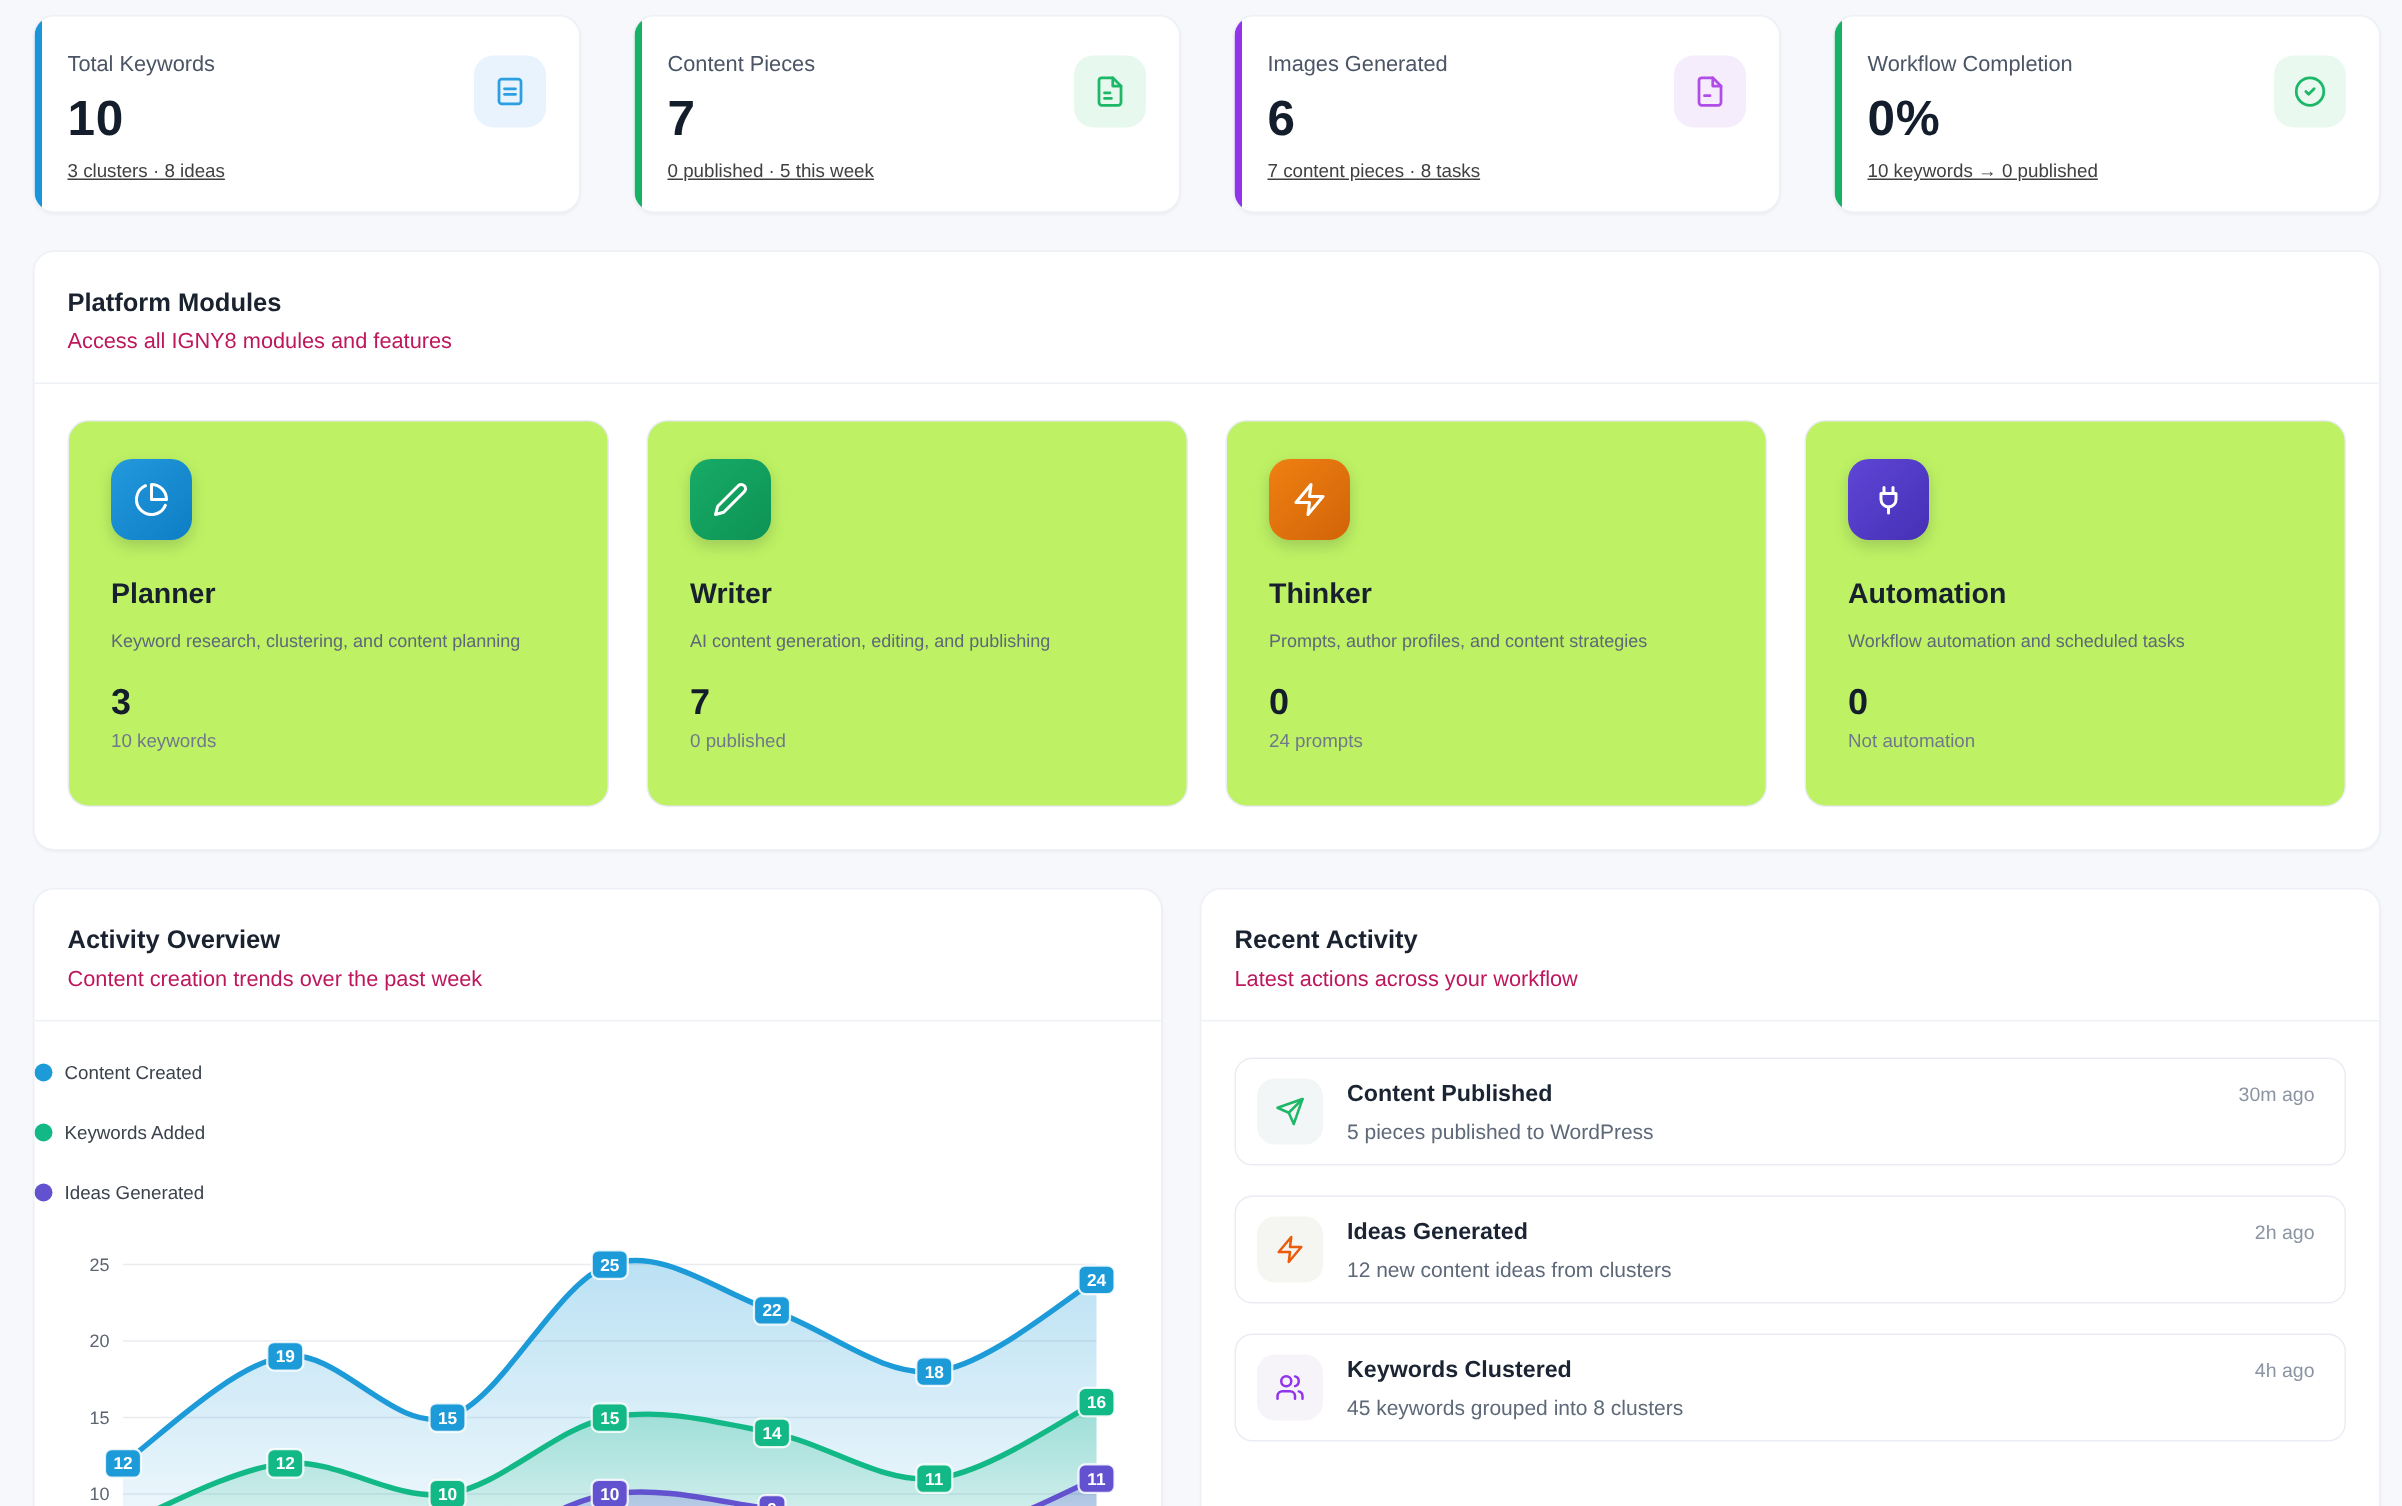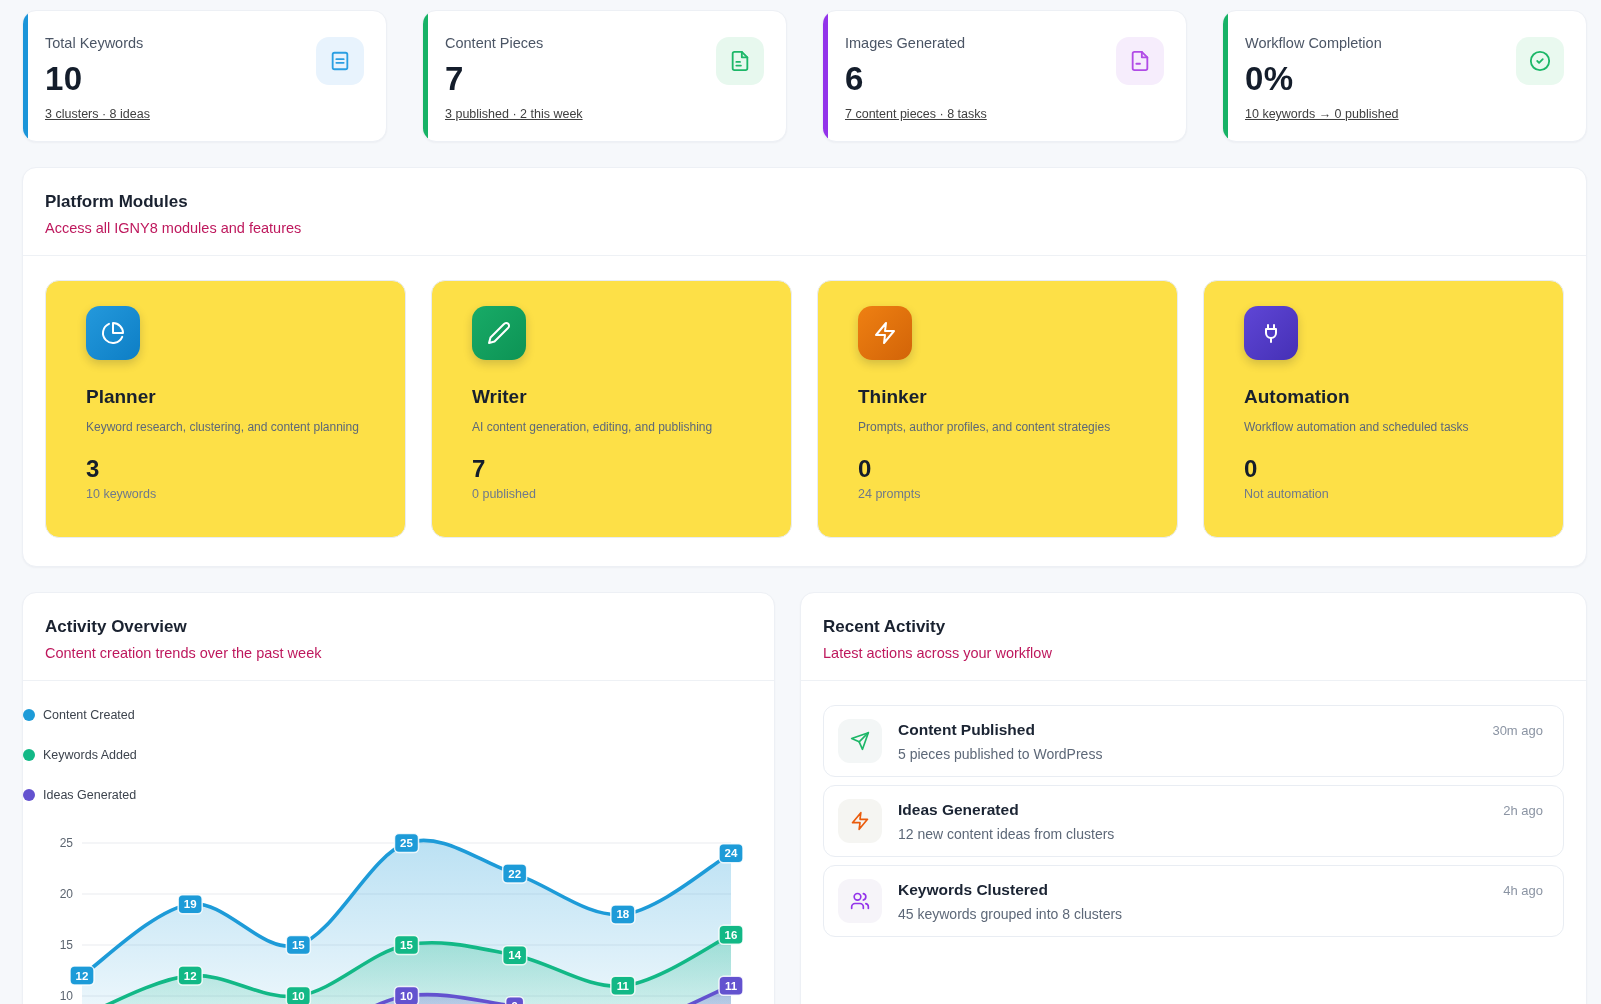--- a/index.html
+++ b/index.html
@@ -29,21 +29,21 @@
   .stat-icon svg { width:22px; height:22px; }
 
   
   .panel { background:#fff; border:1px solid #edf0f5; border-radius:14px; box-shadow:0 1px 2px rgba(16,24,40,.04); }
   .panel-head { padding:24px 24px 19px 22px; border-bottom:1px solid #eef1f5; }
   .panel-title { font-size:17px; font-weight:700; color:#1a2230; }
   .panel-sub { font-size:14.5px; color:#be185d; margin-top:8px; }
 
   
   .modules-grid { display:grid; grid-template-columns:repeat(4,1fr); gap:25px; padding:24px 22px 28px 22px; }
-  .module-card { border:1px solid #e8ecf2; border-radius:14px; padding:25px 40px; height:258px; background:#fde047; cursor:pointer; }
+  .module-card { border:1px solid #e8ecf2; border-radius:14px; padding:25px 28px; height:258px; background:#bef264; cursor:pointer; }
   .module-icon {
     width:54px; height:54px; border-radius:14px; display:flex; align-items:center; justify-content:center;
     box-shadow:0 4px 10px rgba(16,24,40,.18);
   }
   .module-icon svg { width:24px; height:24px; color:#fff; }
   .module-name { font-size:19px; font-weight:700; margin-top:26px; color:#18202e; }
   .module-desc { font-size:12px; color:#5d6878; margin-top:11px; line-height:1.45; }
   .module-stat { font-size:24px; font-weight:800; color:#141d2b; margin-top:19px; }
   .module-stat-label { font-size:12.5px; color:#70798a; margin-top:4px; }
 
@@ -53,21 +53,21 @@
 
   
   .legend { display:flex; justify-content:center; gap:26px; margin-top:27px;flex-direction:column; }
   .legend-item { display:flex; align-items:center; gap:8px; cursor:pointer; }
   .legend-dot { width:12px; height:12px; border-radius:50%; }
   .legend-label { font-size:12.5px; color:#3c434d; }
   .chart-wrap { margin-top:4px; }
   .chart-wrap svg { display:block; }
 
   
-  .activity-list { padding:24px 22px; display:flex; flex-direction:column; gap:8px; }
+  .activity-list { padding:24px 22px; display:flex; flex-direction:column; gap:20px; }
   .activity-item {
     display:flex; align-items:center; border:1px solid #e9edf3; border-radius:12px;
     height:72px; padding:0 20px 0 14px; background:#fff;
   }
   .activity-icon {
     width:44px; height:44px; border-radius:12px; flex:0 0 44px;
     display:flex; align-items:center; justify-content:center;
   }
   .activity-icon svg { width:20px; height:20px; }
   .activity-body { flex:1; margin-left:16px; }
@@ -94,21 +94,21 @@
             <line x1="8" y1="10" x2="16" y2="10"></line>
             <line x1="8" y1="14" x2="16" y2="14"></line>
           </svg>
       </div>
     </div>
 
     <div class="stat-card">
       <div class="accent" style="background: rgb(23, 178, 102);"></div>
       <div class="stat-label">Content Pieces</div>
       <div class="stat-value">7</div>
-      <div class="stat-sub">3 published · 2 this week</div>
+      <div class="stat-sub">0 published · 5 this week</div>
       <div class="stat-icon" style="background: rgb(231, 248, 238); color: rgb(29, 183, 104);">
         <svg viewBox="0 0 24 24" fill="none" stroke="currentColor" stroke-width="2" stroke-linecap="round" stroke-linejoin="round">
             <path d="M14 2H6a2 2 0 0 0-2 2v16a2 2 0 0 0 2 2h12a2 2 0 0 0 2-2V8z"></path>
             <polyline points="14 2 14 8 20 8"></polyline>
             <line x1="8" y1="13" x2="12" y2="13"></line>
             <line x1="8" y1="17" x2="13" y2="17"></line>
           </svg>
       </div>
     </div>
 

